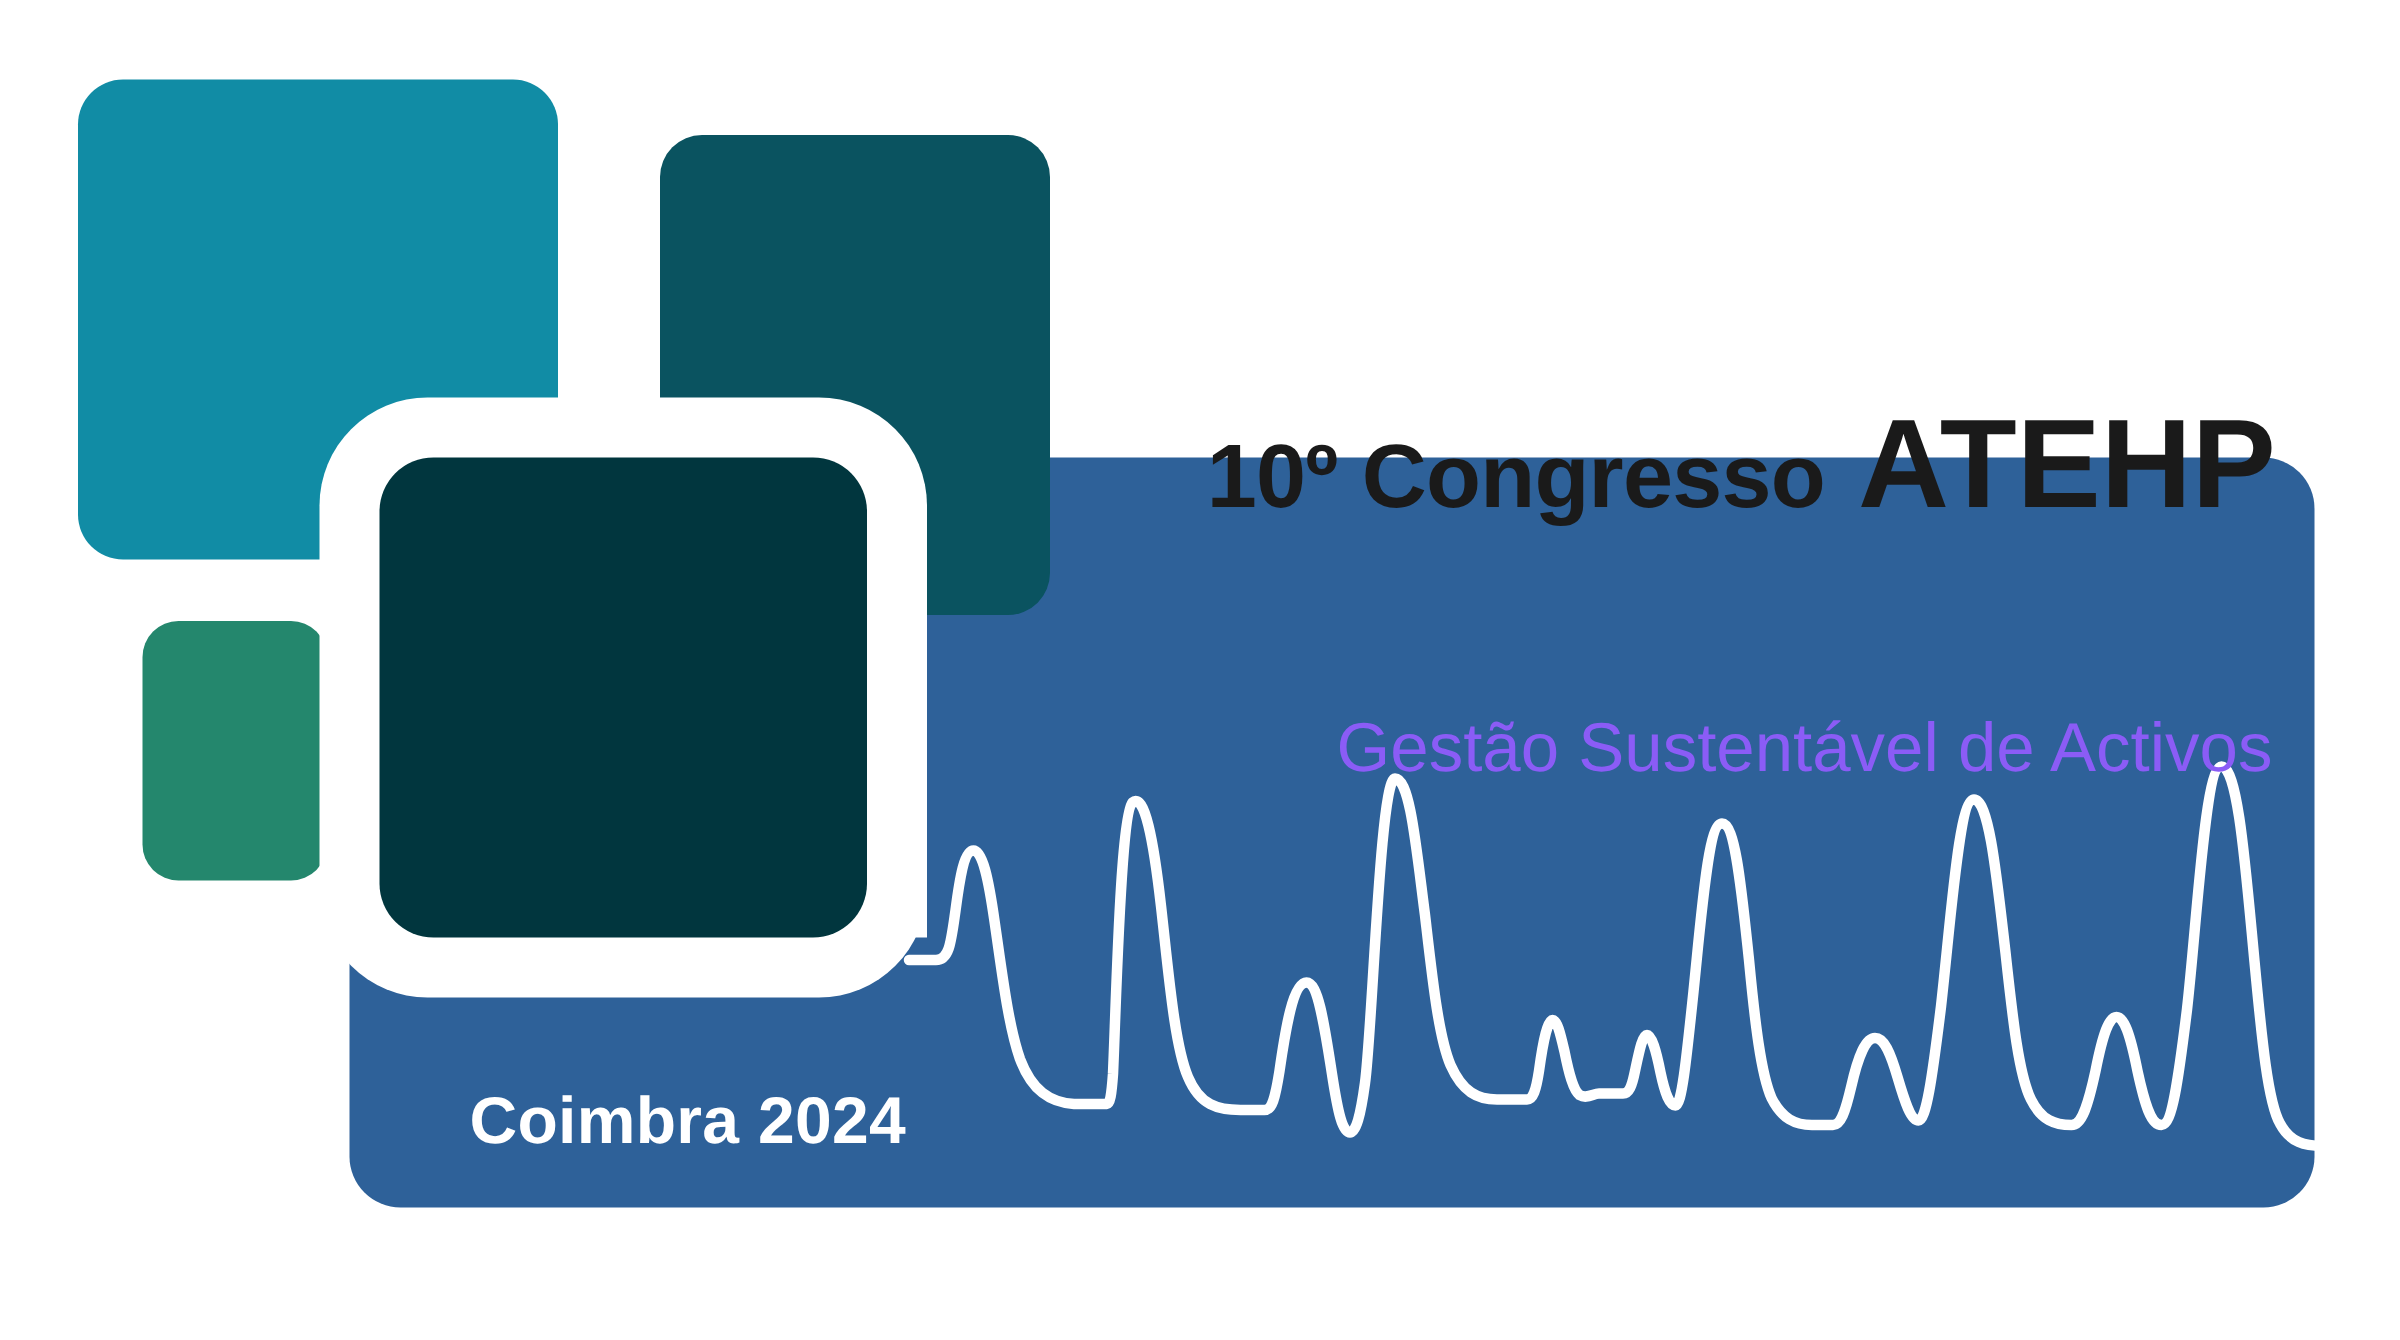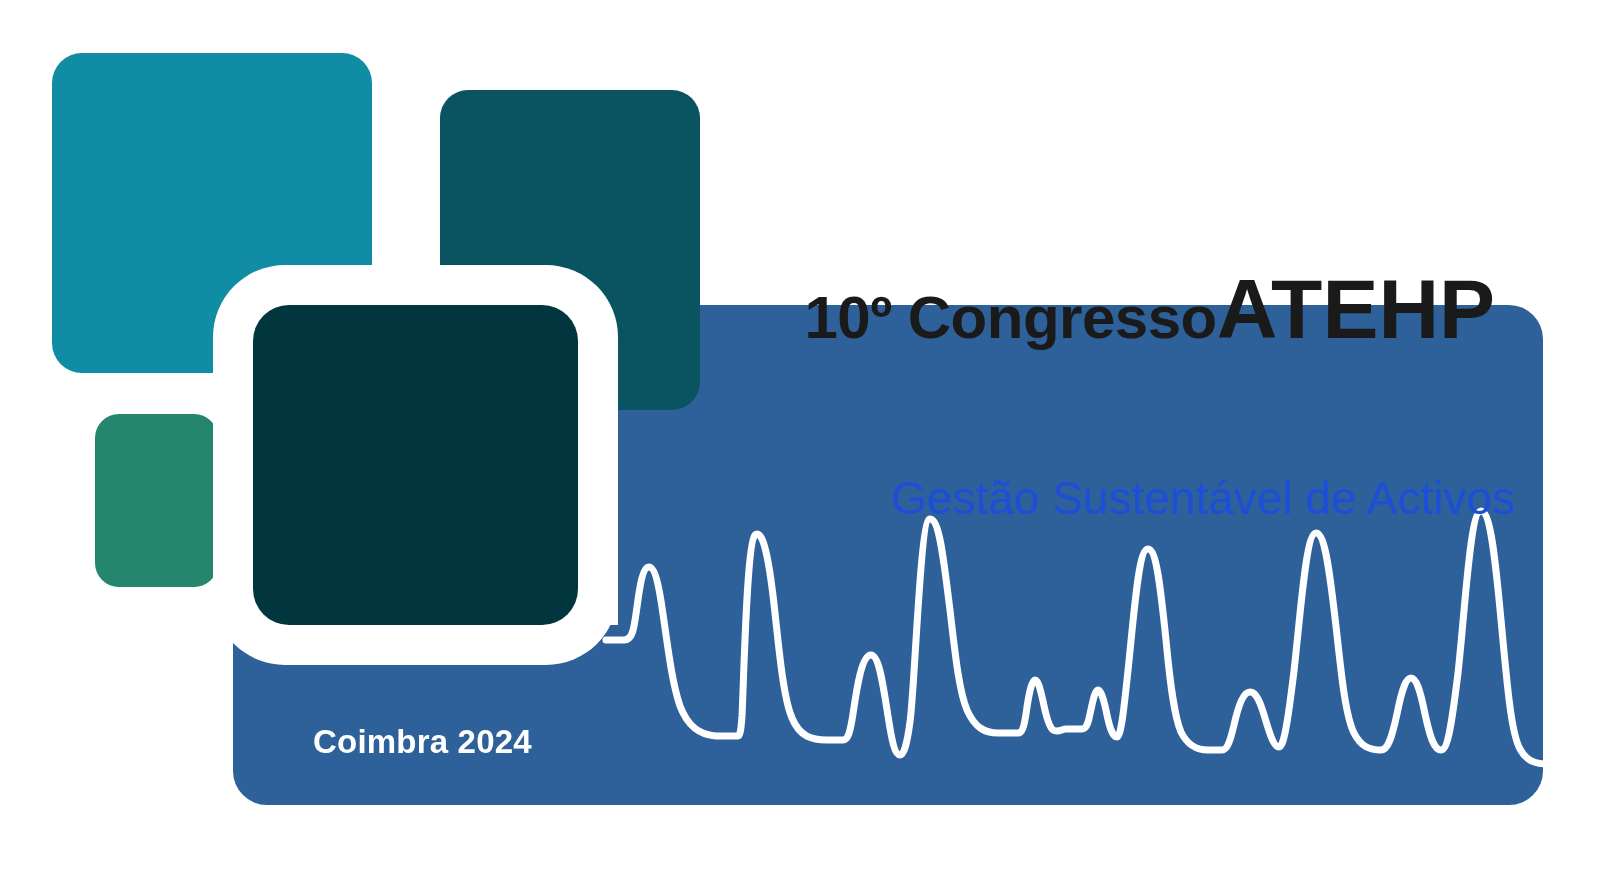--- a/index.html
+++ b/index.html
@@ -44,37 +44,38 @@
   #congress-title .prefix {
     font-size: 60px;
     font-weight: 700;
     letter-spacing: -0.5px;
     margin-top: 17px;
   }
   #congress-title .acronym {
     font-size: 84px;
     font-weight: 700;
     letter-spacing: 0px;
+    margin-left: 22px;
   }
   #subtitle {
     right: 85px;
     top: 347px;
     text-align: right;
     font-size: 46px;
     font-weight: 400;
-    color: #1d4ed8;
+    color: #8b5cf6;
     line-height: 1.32;
   }
   #subtitle .line {
     display: block;
   }
   #city-year {
     left: 313px;
     top: 723px;
-    font-size: 33px;
+    font-size: 44px;
     font-weight: 700;
     color: #ffffff;
     letter-spacing: 0.2px;
   }
 </style>
 </head>
 <body>
 
 <div id="logo-root">
 

